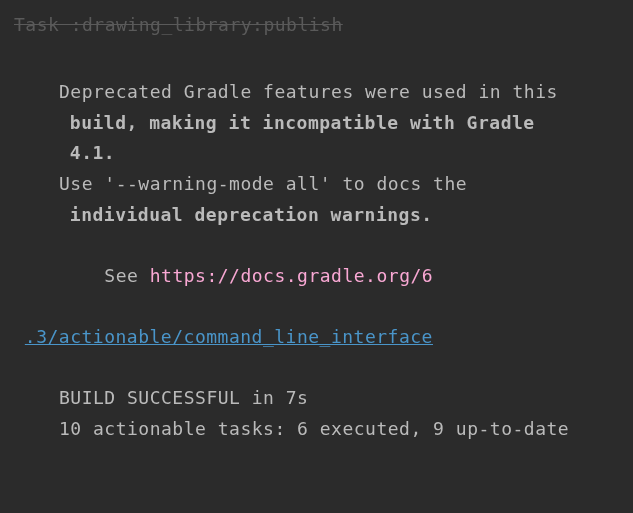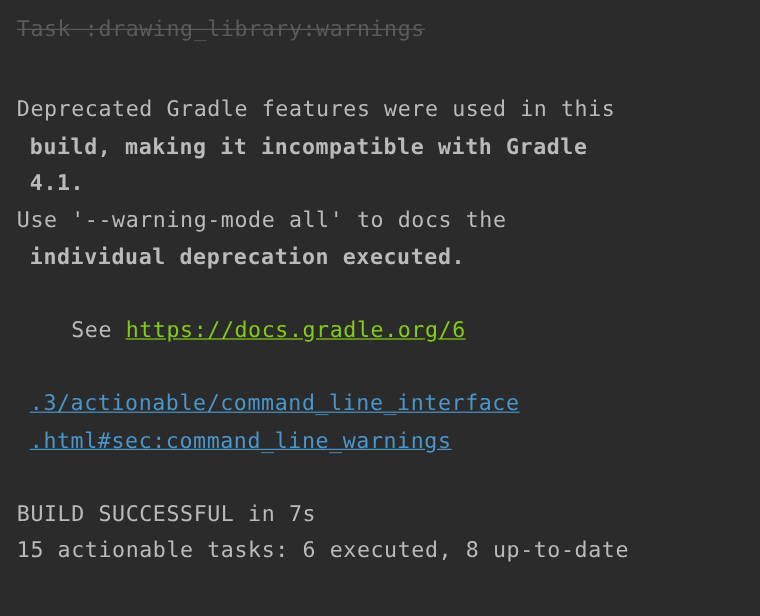--- a/index.html
+++ b/index.html
@@ -28,50 +28,49 @@
       overflow: hidden;
       white-space: nowrap;
       margin-bottom: 6px;
     }
     .blank-line {
       height: 1.7em;
     }
     .text-line {
       white-space: pre-wrap;
       word-break: break-word;
+      margin-left: 45px;
     }
     .indent {
       padding-left: 1ch;
       font-weight: bold;
     }
     .link {
-      color: #84cc16;
-      text-decoration: underline;
+      color: #f9a8d4;
       cursor: pointer;
     }
     .link-continuation {
       color: #4a95c9;
       text-decoration: underline;
       cursor: pointer;
       padding-left: 1ch;
       display: inline-block;
     }
   </style>
 </head>
 <body>
 
 <div class="console-output">
-  <div class="truncated-line">Task :drawing_library:warnings</div>
+  <div class="truncated-line">Task :drawing_library:publish</div>
   <div class="blank-line"></div>
   <div class="text-line">Deprecated Gradle features were used in this</div>
   <div class="text-line indent">build, making it incompatible with Gradle</div>
   <div class="text-line indent">4.1.</div>
   <div class="text-line">Use '--warning-mode all' to docs the</div>
-  <div class="text-line indent">individual deprecation executed.</div>
+  <div class="text-line indent">individual deprecation warnings.</div>
   <div class="text-line">
     <span>See </span><span class="link">https://docs.gradle.org/6</span>
   </div>
   <div><span class="link-continuation">.3/actionable/command_line_interface</span></div>
-  <div><span class="link-continuation">.html#sec:command_line_warnings</span></div>
   <div class="blank-line"></div>
   <div class="text-line">BUILD SUCCESSFUL in 7s</div>
-  <div class="text-line">15 actionable tasks: 6 executed, 8 up-to-date</div>
+  <div class="text-line">10 actionable tasks: 6 executed, 9 up-to-date</div>
 </div>
 
 </body></html>

